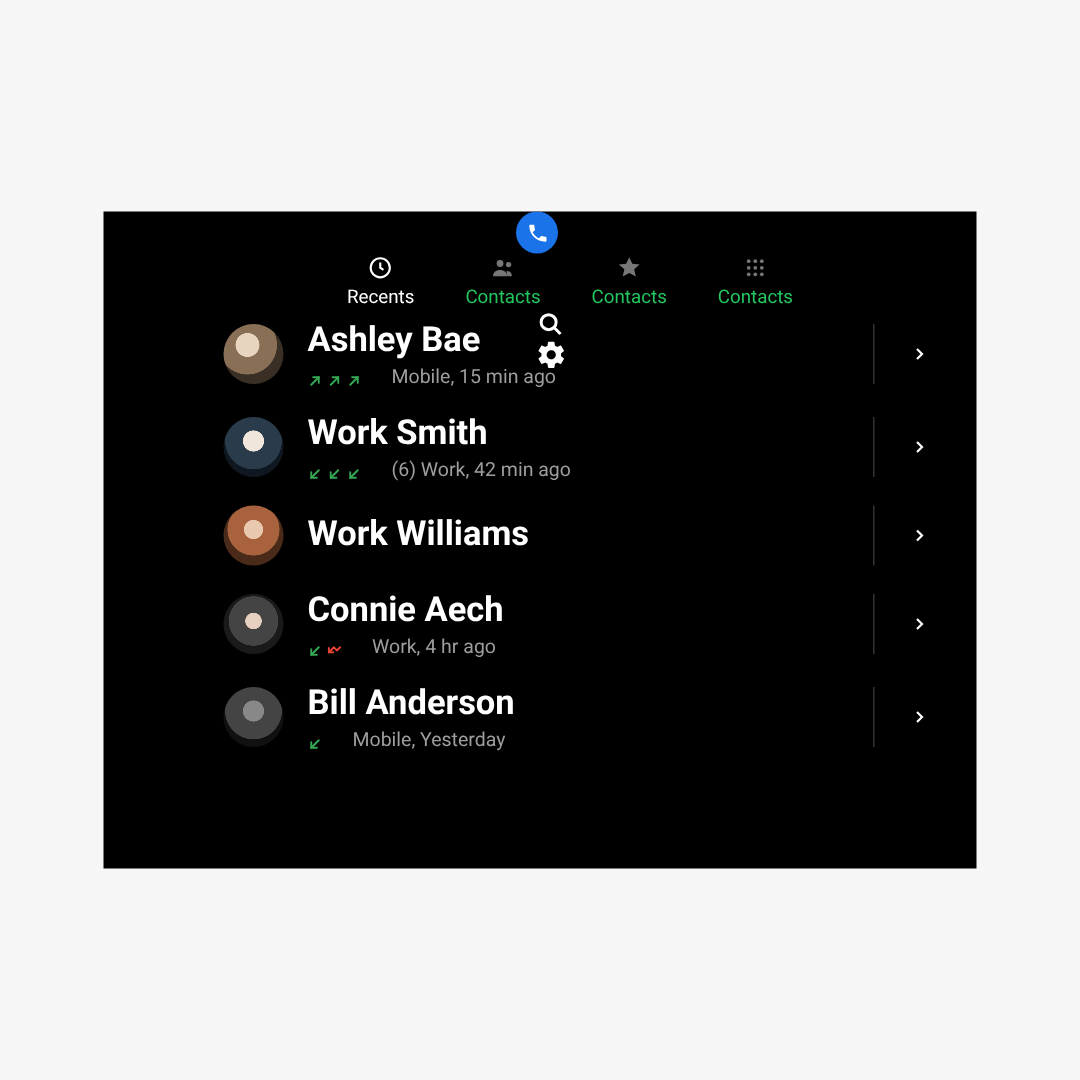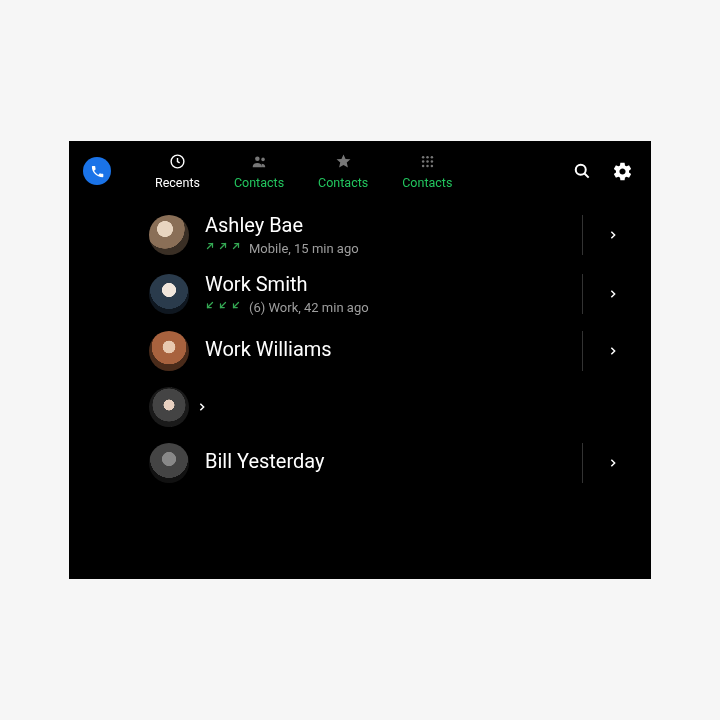--- a/index.html
+++ b/index.html
@@ -18,20 +18,21 @@
     background: #000;
     color: #fff;
     overflow: hidden;
     position: relative;
   }
   .topbar {
     display: flex;
     align-items: center;
     height: 60px;
     padding: 0 18px 0 14px;
+    flex-direction: column;
   }
   .phone-badge {
     width: 28px;
     height: 28px;
     border-radius: 50%;
     background: #1a73e8;
     display: flex;
     align-items: center;
     justify-content: center;
     flex-shrink: 0;
@@ -77,31 +78,31 @@
     left: 80px;
     overflow: hidden;
     flex-shrink: 0;
   }
   .row .content {
     margin-left: 56px;
     flex: 1;
     min-width: 0;
   }
   .name {
-    font-size: 20px;
+    font-size: 23px;
     color: #fff;
-    font-weight: 400;
+    font-weight: 700;
     margin-bottom: 4px;
   }
   .sub {
     font-size: 13px;
     color: #9e9e9e;
     display: flex;
-    align-items: flex-start;
-    gap: 4px;
+    align-items: flex-end;
+    gap: 16px;
     flex-wrap: nowrap;
   }
   .arrows { display:flex; gap:3px; align-items:center; }
   .arrow {
     width: 10px; height: 10px; display:inline-flex;
   }
   .sub-text { margin-left: 4px; }
   .divider {
     width: 1px;
     height: 40px;
@@ -273,31 +274,62 @@
         </div>
         <div class="divider"></div>
         <div class="chevron">
           <svg width="10" height="14" viewBox="0 0 24 24" fill="none" stroke="#fff" stroke-width="3.5">
             <path d="M8 4l8 8-8 8"></path>
           </svg>
         </div>
       </div>
       <div class="row">
         <div class="avatar av4"></div>
+        <div class="content">
+          <div class="name">Connie Aech</div>
+          <div class="sub">
+            <span class="arrows">
+              <span class="arrow">
+                <svg width="10" height="10" viewBox="0 0 24 24" fill="none" stroke="#34a853" stroke-width="3" stroke-linecap="round">
+                  <path d="M18 6L6 18"></path>
+                  <path d="M15 18H6V9"></path>
+                </svg>
+              </span>
+              <span class="arrow">
+                <svg width="12" height="10" viewBox="0 0 24 24" fill="none" stroke="#ea4335" stroke-width="3" stroke-linecap="round">
+                  <path d="M3 7v7h7"></path>
+                  <path d="M3 14l8-8 5 5 5-5"></path>
+                </svg>
+              </span>
+            </span>
+            <span class="sub-text">Work, 4 hr ago</span>
+          </div>
+        </div>
         <div class="divider"></div>
         <div class="chevron">
           <svg width="10" height="14" viewBox="0 0 24 24" fill="none" stroke="#fff" stroke-width="3.5">
             <path d="M8 4l8 8-8 8"></path>
           </svg>
         </div>
       </div>
       <div class="row">
         <div class="avatar av5"></div>
         <div class="content">
-          <div class="name">Bill Yesterday</div>
+          <div class="name">Bill Anderson</div>
+          <div class="sub">
+            <span class="arrows">
+              <span class="arrow">
+                <svg width="10" height="10" viewBox="0 0 24 24" fill="none" stroke="#34a853" stroke-width="3" stroke-linecap="round">
+                  <path d="M18 6L6 18"></path>
+                  <path d="M15 18H6V9"></path>
+                </svg>
+              </span>
+            </span>
+            <span class="sub-text">Mobile, Yesterday</span>
+          </div>
         </div>
         <div class="divider"></div>
         <div class="chevron">
           <svg width="10" height="14" viewBox="0 0 24 24" fill="none" stroke="#fff" stroke-width="3.5">
             <path d="M8 4l8 8-8 8"></path>
           </svg>
         </div>
       </div>
     </div>
 

